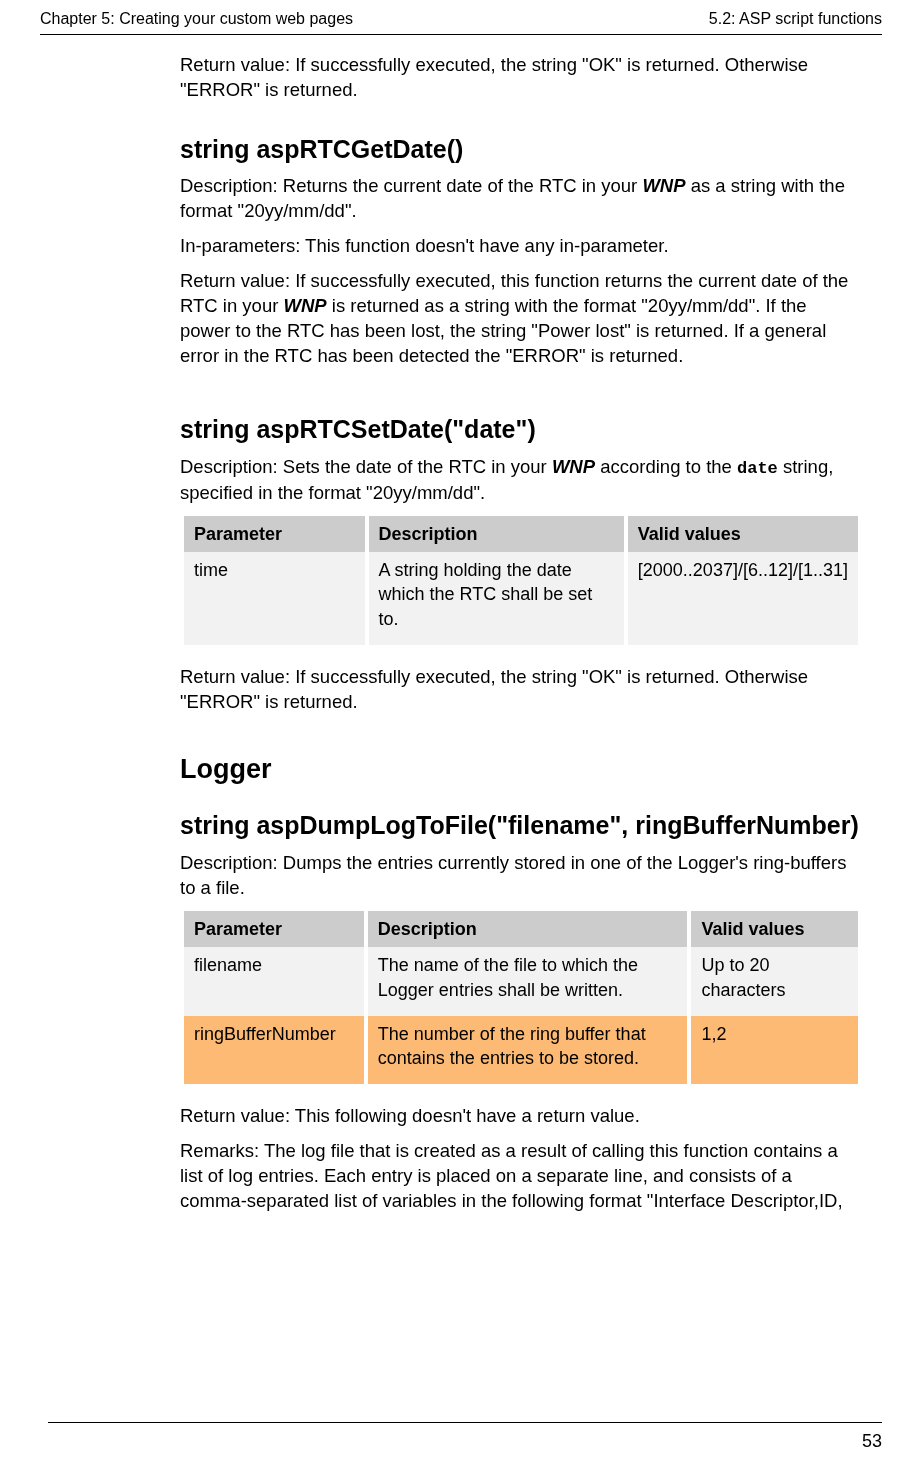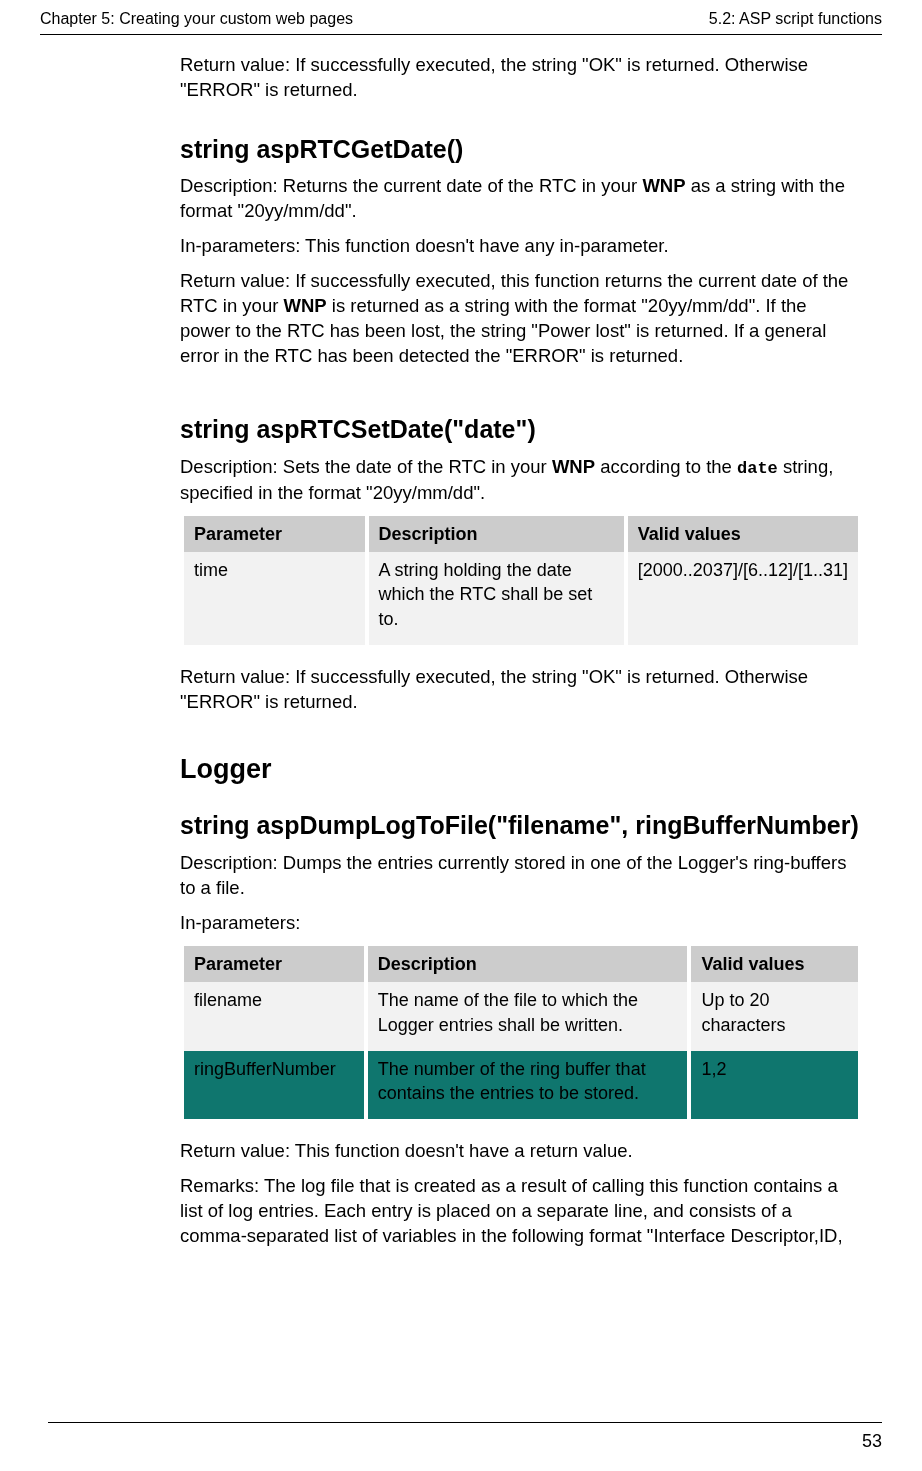--- a/index.html
+++ b/index.html
@@ -37,42 +37,42 @@
     font-size: 25px;
     margin-top: 30px;
     margin-bottom: 8px;
   }
   .h1 {
     font-weight: 700;
     font-size: 27px;
     margin-top: 36px;
     margin-bottom: 10px;
   }
-  .bold-it { font-weight: 700; }
+  .bold-it { font-weight: 700; font-style: italic; }
   .mono { font-family: "Courier New", monospace; font-size: 17px; font-weight: bold; }
   table {
     border-collapse: separate;
     border-spacing: 4px 0;
     width: 100%;
     margin: 6px 0 20px 0;
     font-size: 18px;
   }
   th {
     background: #cccccc;
     text-align: left;
     font-weight: 700;
     padding: 6px 10px;
     vertical-align: top;
   }
   td {
     background: #f2f2f2;
     padding: 6px 10px 14px 10px;
     vertical-align: top;
   }
-  tr.alt td { background: #0f766e; }
+  tr.alt td { background: #fdba74; }
   .footer {
     position: absolute;
     bottom: 18px;
     right: 40px;
     left: 48px;
     border-top: 1px solid #000;
     text-align: right;
     padding-top: 6px;
     font-size: 18px;
   }
@@ -124,21 +124,20 @@
       </tr>
     </tbody>
       </table>
 
     <p class="para">Return value: If successfully executed, the string "OK" is returned. Otherwise "ERROR" is returned.</p>
 
     <h1 class="h1">Logger</h1>
 
     <h2 class="h2" style="margin-top:22px">string aspDumpLogToFile("filename", ringBufferNumber)</h2>
     <p class="para">Description: Dumps the entries currently stored in one of the Logger's ring-buffers to a file.</p>
-    <p class="para">In-parameters:</p>
 
     <table>
       <colgroup>
           <col style="width:27%">
           <col style="width:48%">
           <col style="width:25%">
         </colgroup>
       <tbody>
           <tr>
         <th>Parameter</th>
@@ -151,21 +150,21 @@
         <td>Up to 20 characters</td>
       </tr>
       <tr class="alt">
         <td>ringBufferNumber</td>
         <td>The number of the ring buffer that contains the entries to be stored.</td>
         <td>1,2</td>
       </tr>
     </tbody>
       </table>
 
-    <p class="para">Return value: This function doesn't have a return value.</p>
+    <p class="para">Return value: This following doesn't have a return value.</p>
     <p class="para">Remarks: The log file that is created as a result of calling this function contains a list of log entries. Each entry is placed on a separate line, and consists of a comma-separated list of variables in the following format "Interface Descriptor,ID,</p>
 
   </div>
 </div>
 
 <div class="footer">
   <span>53</span>
 </div>
 
 </body></html>

